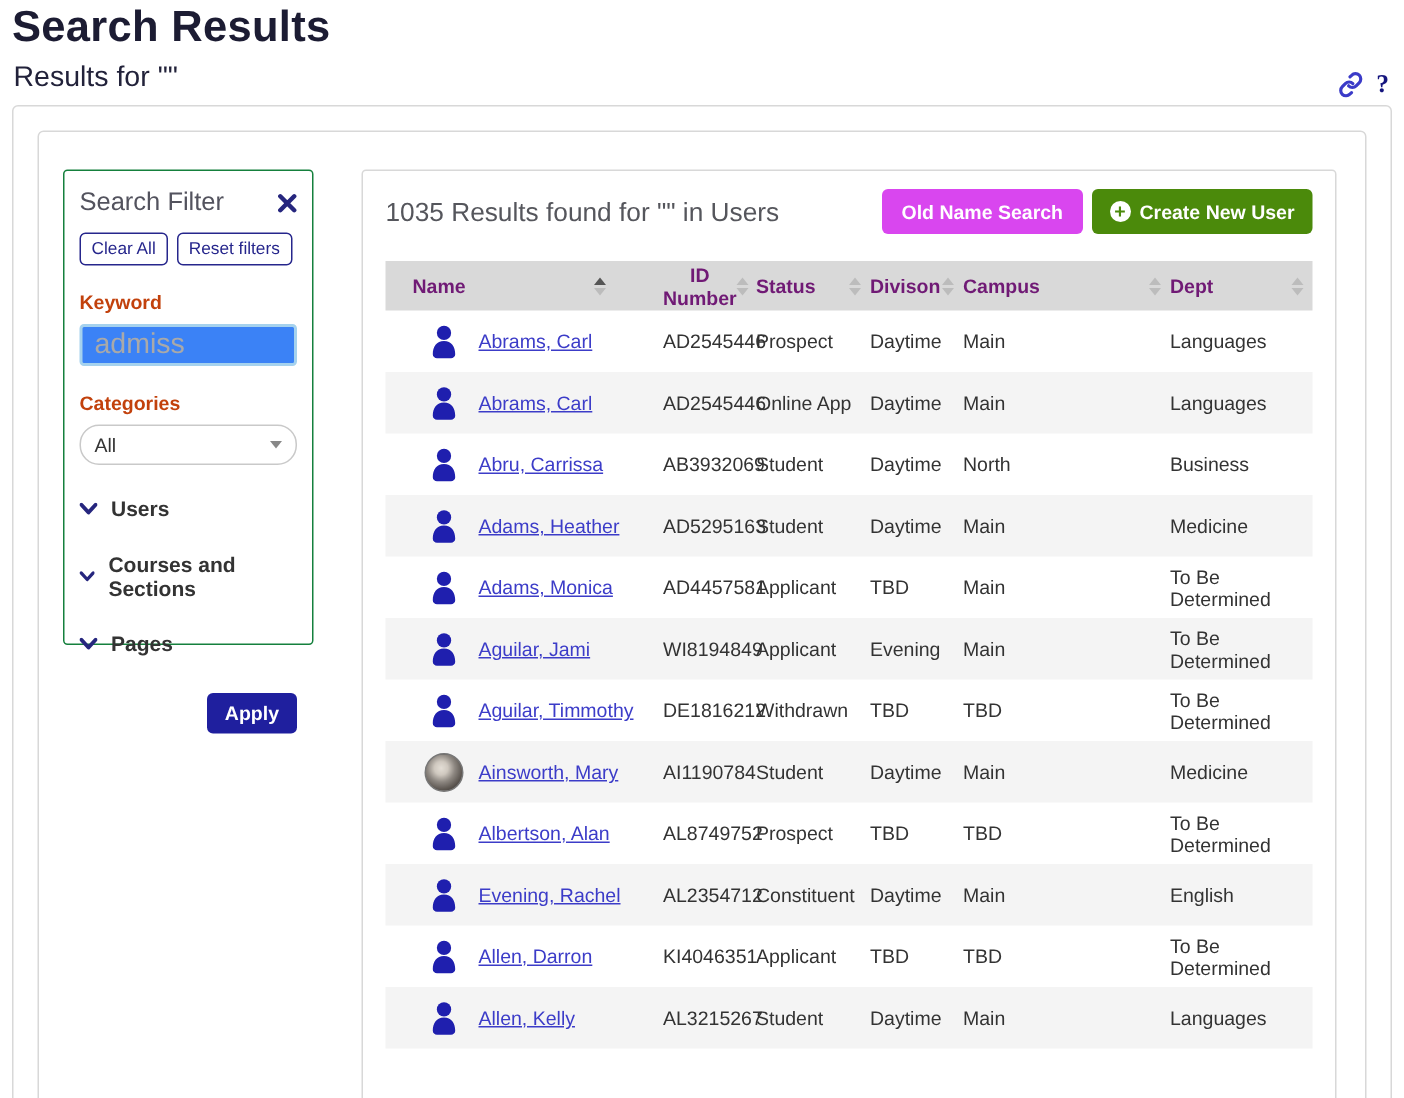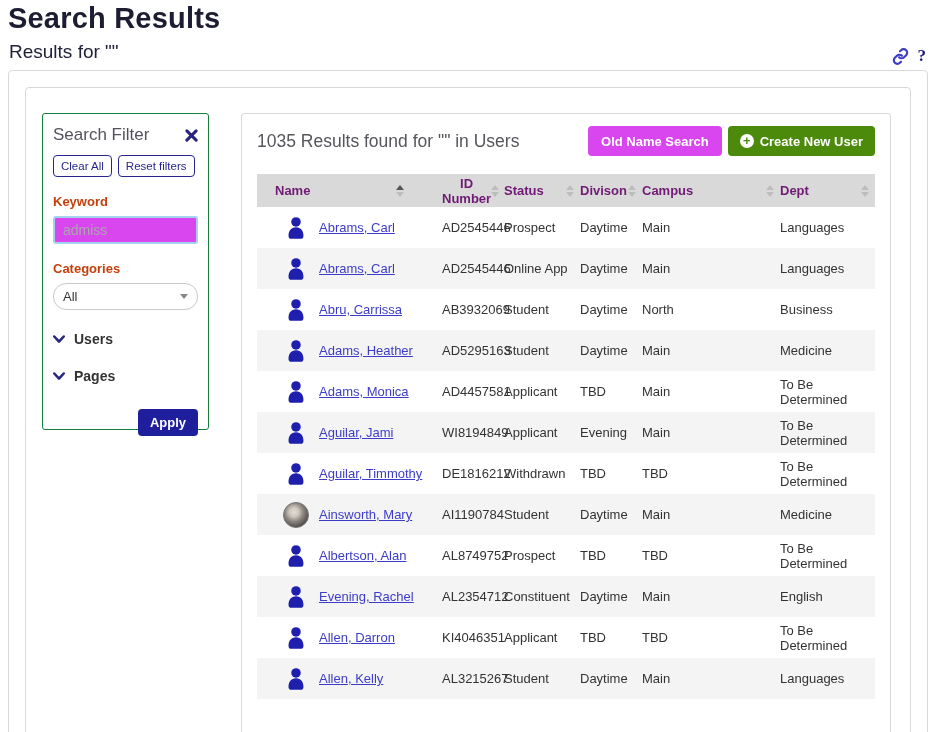--- a/index.html
+++ b/index.html
@@ -26,21 +26,21 @@
   .content-row { display:flex; margin-top:11px; align-items:flex-start; }
 
   
   .sidebar { width:167px; min-width:167px; border:1px solid #15803d; border-radius:3px; padding:11px 10px; height:317px; }
   .sidebar-header { display:flex; justify-content:space-between; align-items:center; }
   .sidebar-title { font-size:17px; color:#53535e; }
   .close-icon { cursor:pointer; line-height:0; }
   .filter-buttons { display:flex; gap:6px; margin-top:10px; }
   .btn-outline { border:1.5px solid #26268c; color:#26268c; background:#fff; border-radius:4px; font-size:11.5px; padding:4px 7px; cursor:pointer; font-family:inherit; white-space:nowrap; }
   .field-label { font-size:13px; font-weight:bold; color:#c2410c; margin-top:17px; }
-  .keyword-input { display:block; width:100%; margin-top:7px; height:28px; border:2px solid #a5d2ee; border-radius:3px; background:#d946ef; font-size:14px; padding:0 8px; color:#333; font-family:inherit; outline:none; }
+  .keyword-input { display:block; width:100%; margin-top:7px; height:28px; border:2px solid #a5d2ee; border-radius:3px; background:#3b82f6; font-size:19px; padding:0 8px; color:#333; font-family:inherit; outline:none; }
   .keyword-input::placeholder { color:#a9a9a9; }
   .select-box { margin-top:7px; height:27px; border:1px solid #c9c9c9; border-radius:13px; display:flex; align-items:center; justify-content:space-between; padding:11px 9px; font-size:13px; color:#333; cursor:pointer; background:#fff; }
   .caret-down { width:0; height:0; border-left:4px solid transparent; border-right:4px solid transparent; border-top:5px solid #888; }
   .section-row { display:flex; align-items:center; gap:9px; margin-top:21px; font-size:14px; font-weight:bold; color:#333; cursor:pointer; }
   .apply-row { text-align:right; margin-top:25px; }
   .btn-primary { background:#1f1f9e; color:#fff; font-weight:bold; font-size:13px; border:none; border-radius:4px; padding:6px 12px; cursor:pointer; font-family:inherit; }
 
   
   .results-panel { flex:1; margin-left:32px; margin-right:3px; border:1px solid #d8d8d8; border-radius:3px; padding:12px 15px; height:720px; }
   .results-header { display:flex; justify-content:space-between; align-items:flex-start; }
@@ -115,20 +115,26 @@
             <div class="section-row">
               <svg width="12" height="9" viewBox="0 0 14 10">
                 <path d="M1.5 1.5L7 7.5l5.5-6" stroke="#26267e" stroke-width="3" fill="none" stroke-linecap="round" stroke-linejoin="round"></path>
               </svg>
               <span>Users</span>
             </div>
             <div class="section-row">
               <svg width="12" height="9" viewBox="0 0 14 10">
                 <path d="M1.5 1.5L7 7.5l5.5-6" stroke="#26267e" stroke-width="3" fill="none" stroke-linecap="round" stroke-linejoin="round"></path>
               </svg>
+              <span>Courses and Sections</span>
+            </div>
+            <div class="section-row">
+              <svg width="12" height="9" viewBox="0 0 14 10">
+                <path d="M1.5 1.5L7 7.5l5.5-6" stroke="#26267e" stroke-width="3" fill="none" stroke-linecap="round" stroke-linejoin="round"></path>
+              </svg>
               <span>Pages</span>
             </div>
           </div>
         <div class="apply-row">
           <button class="btn-primary">Apply</button>
         </div>
       </div>
 
       <div class="results-panel">
         <div class="results-header">

